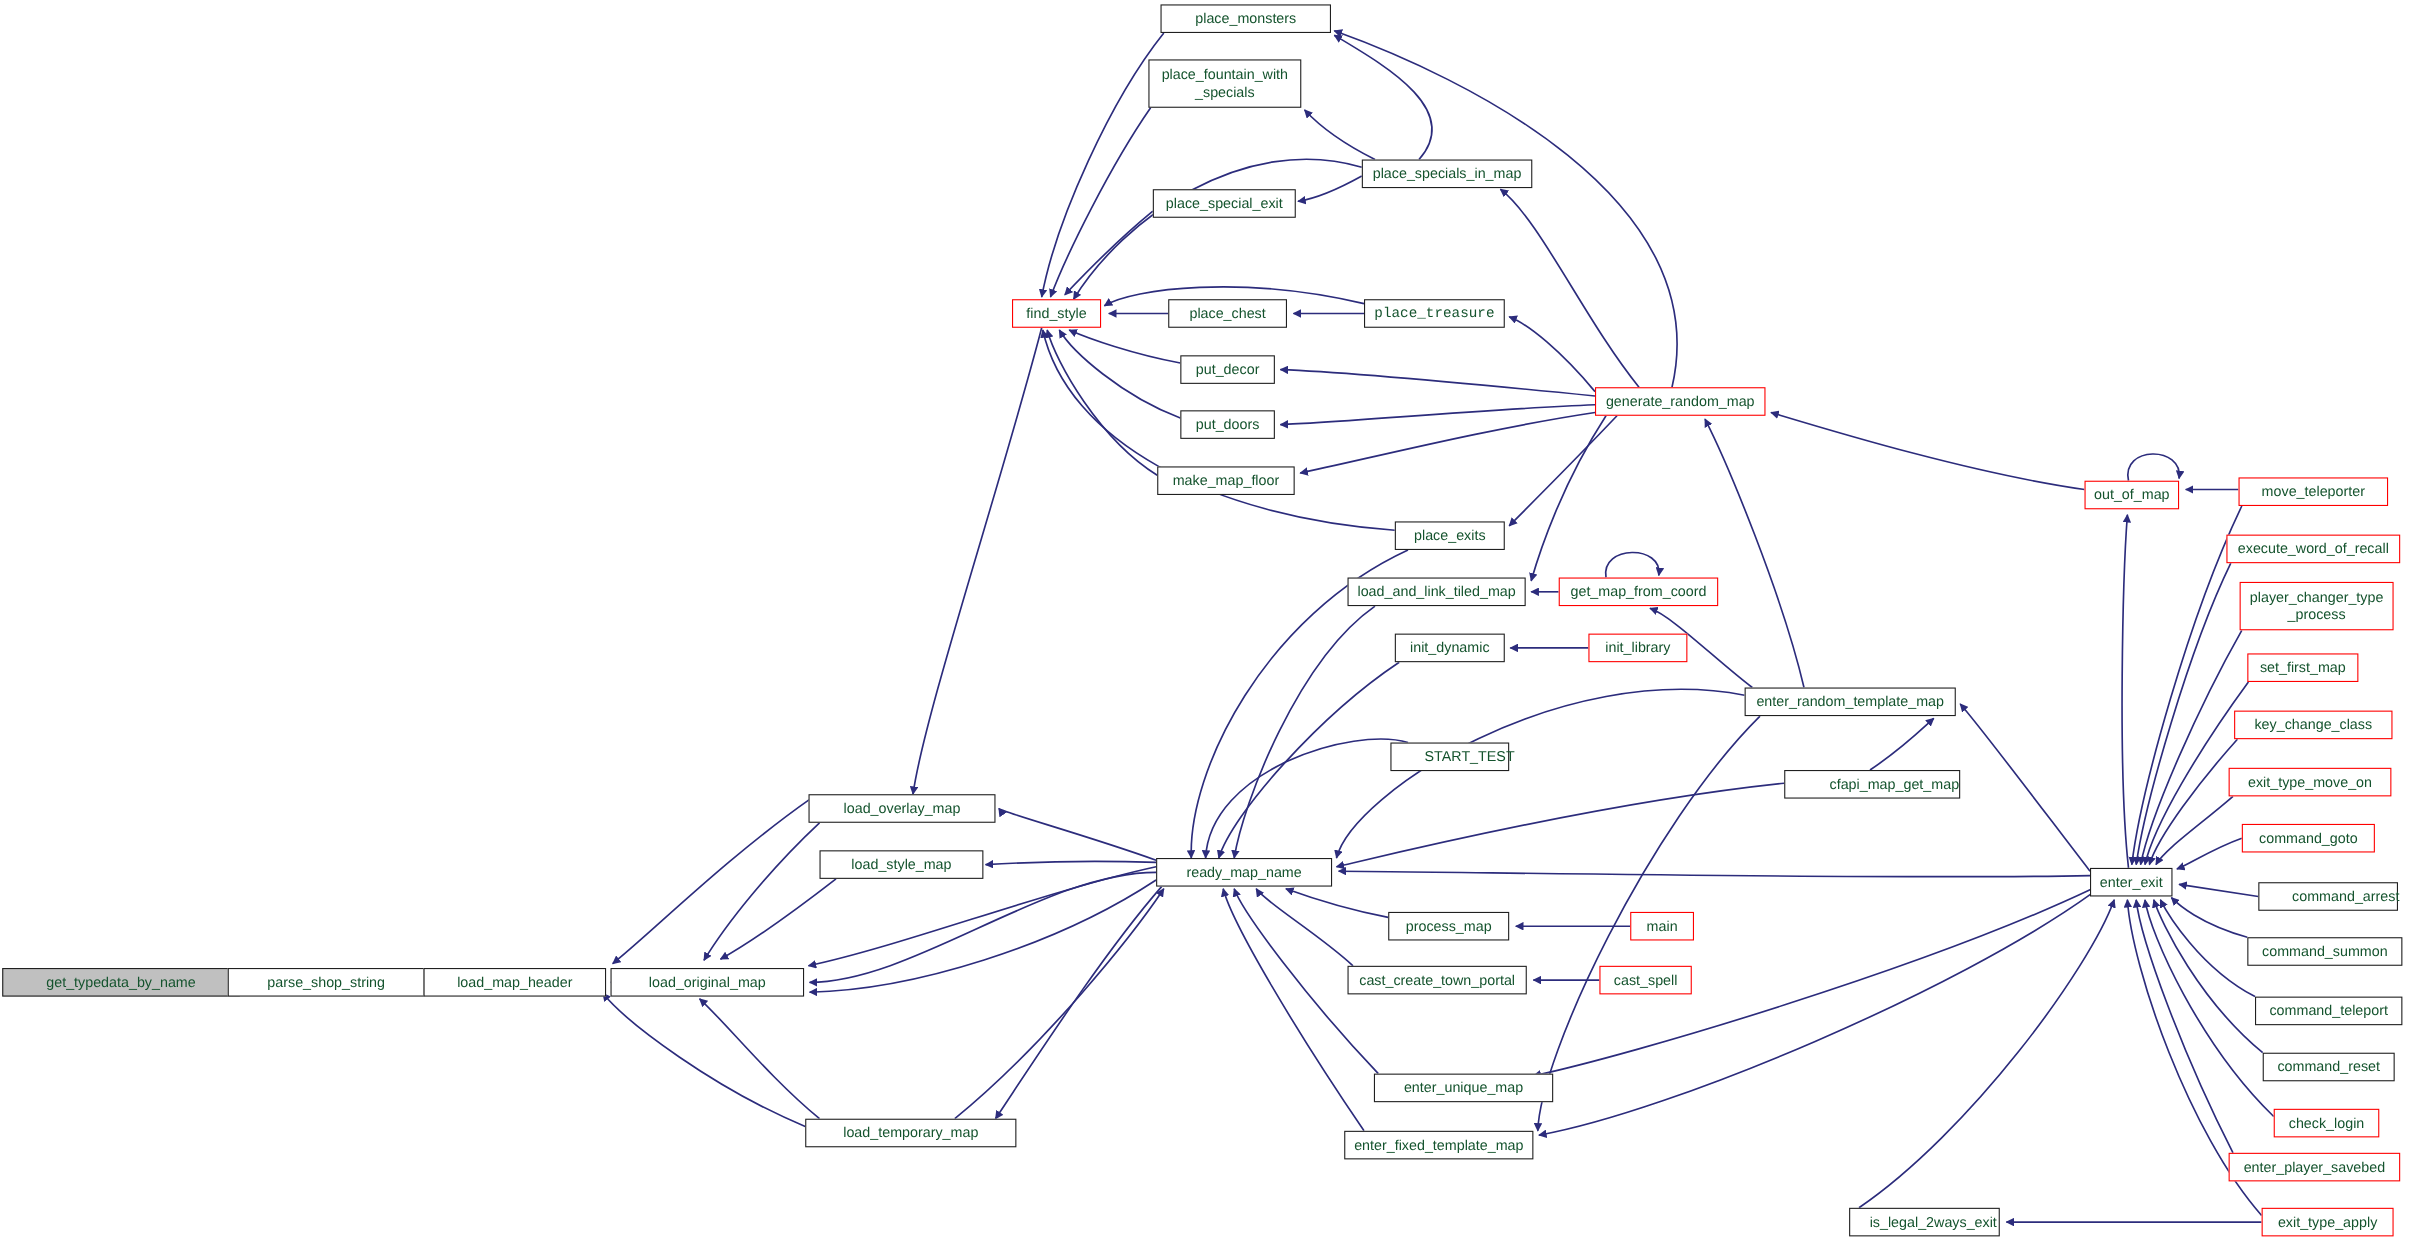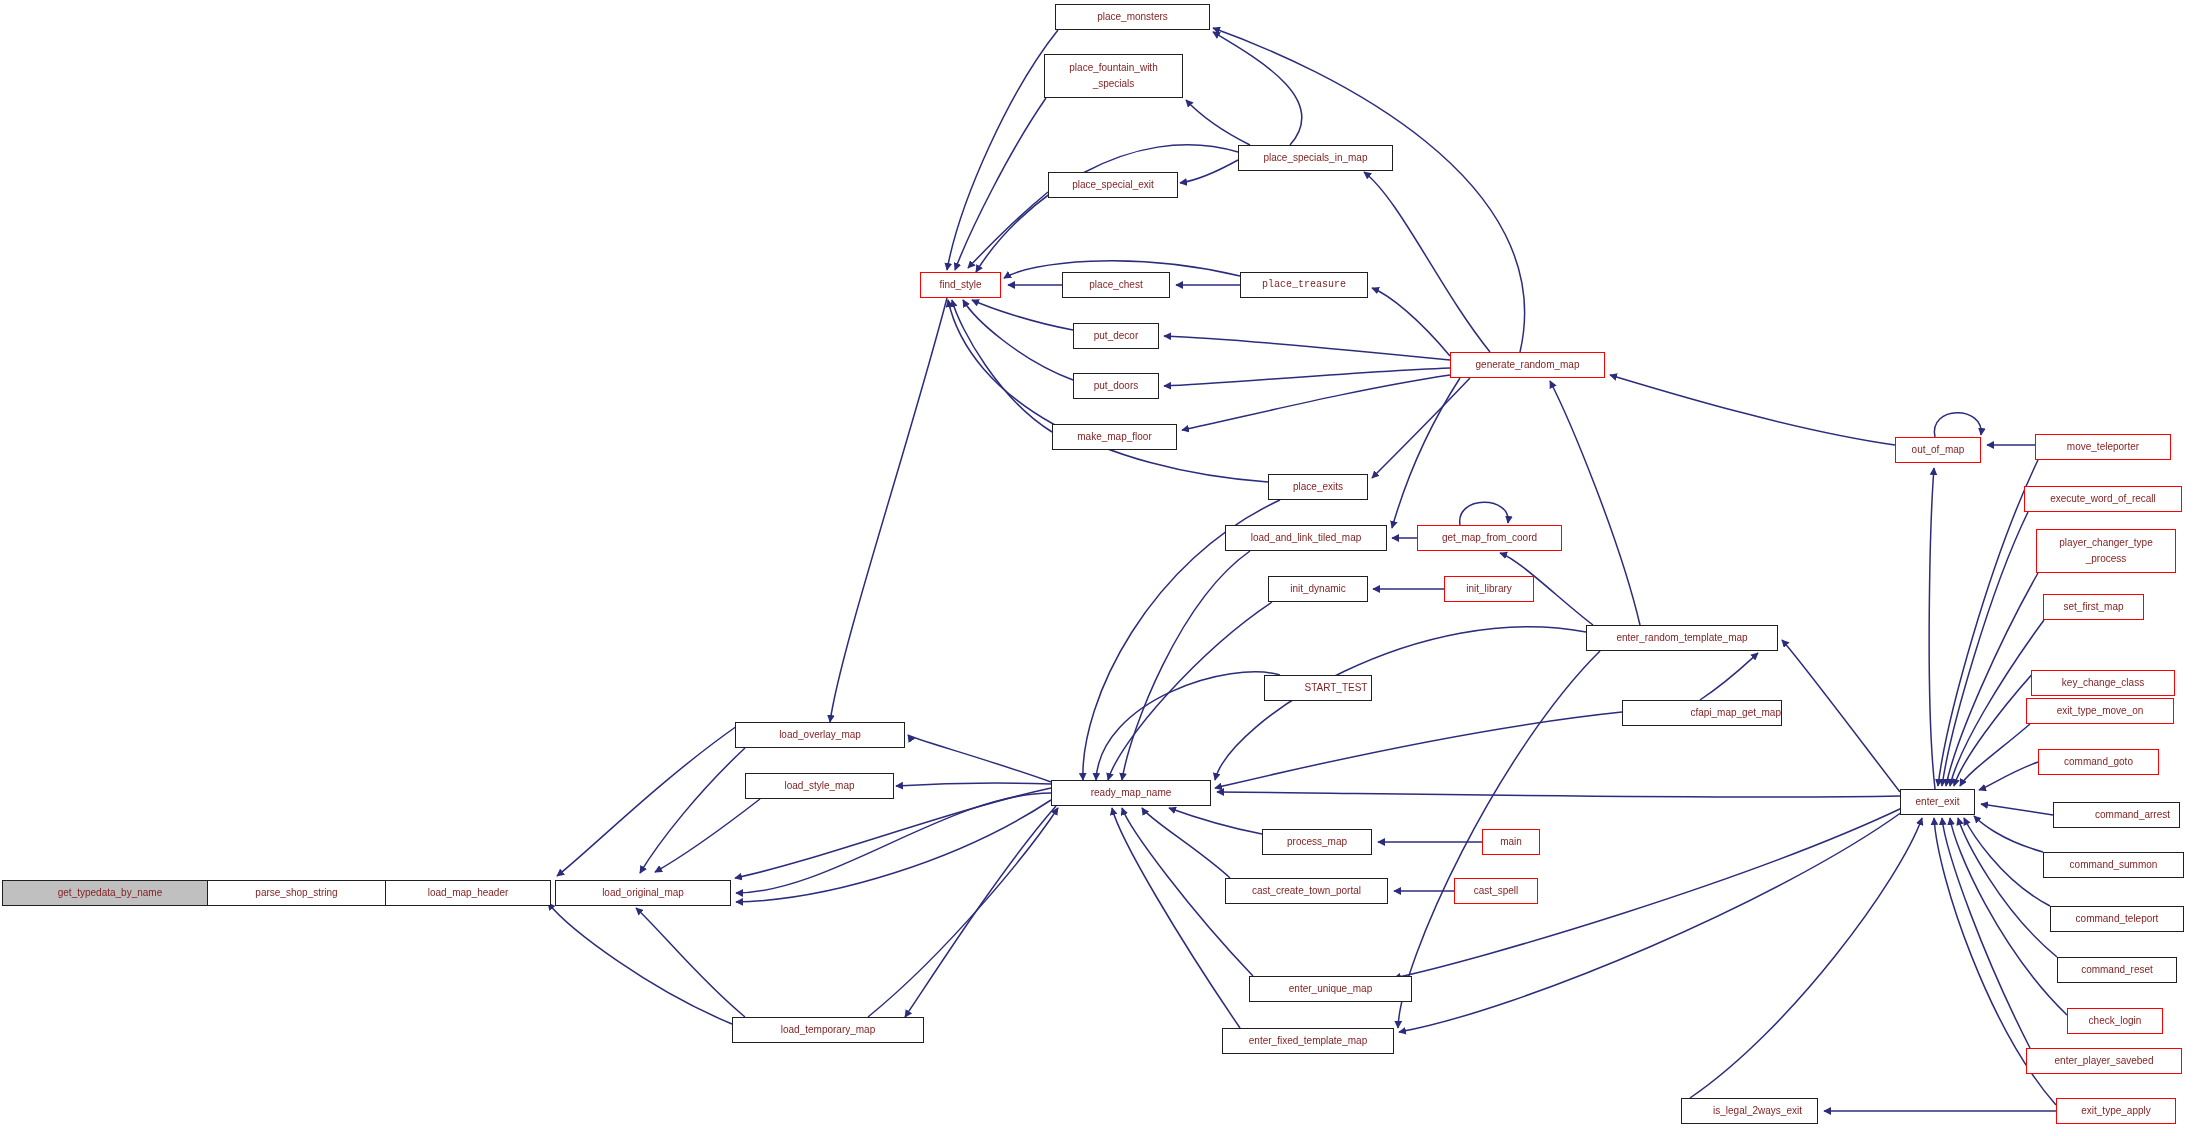--- a/index.html
+++ b/index.html
@@ -15,23 +15,23 @@
   #edges{position:absolute;left:0;top:0;width:2195px;height:1136px;}
   .node{
     position:absolute;
     box-sizing:border-box;
     background:#ffffff;
     border:1px solid #202020;
     display:flex;
     align-items:center;
     justify-content:center;
     text-align:center;
-    font-size:10px;
+    font-size:13px;
     line-height:16px;
-    color:#7f1d1d;
+    color:#14532d;
     white-space:pre;
     letter-spacing:0px;
     z-index:5;
   }
   .node.red{border:1.6px solid #ff0000;}
   .node.grey{background:#c0c0c0;border:1px solid #202020;}
   .node .lbl{pointer-events:none;}
 </style>
 </head>
 <body>
@@ -163,21 +163,21 @@
       <div class="node" style="left: 1249px; top: 976px; width: 163px; height: 26px;"><span class="lbl">enter_unique_map</span></div>
       <div class="node" style="left: 1222px; top: 1028px; width: 172px; height: 26px;"><span class="lbl">enter_fixed_template_map</span></div>
       <div class="node" style="left: 1681px; top: 1098px; width: 137px; height: 26px; padding-left: 16px;"><span class="lbl">is_legal_2ways_exit</span></div>
       <div class="node red" style="left: 1895px; top: 437px; width: 86px; height: 26px;"><span class="lbl">out_of_map</span></div>
       <div class="node" style="left: 1900px; top: 789px; width: 75px; height: 26px;"><span class="lbl">enter_exit</span></div>
       <div class="node red" style="left: 2035px; top: 434px; width: 136px; height: 26px;"><span class="lbl">move_teleporter</span></div>
       <div class="node red" style="left: 2024px; top: 486px; width: 158px; height: 26px;"><span class="lbl">execute_word_of_recall</span></div>
       <div class="node red" style="left: 2036px; top: 529px; width: 140px; height: 44px;"><span class="lbl">player_changer_type
 _process</span></div>
       <div class="node red" style="left: 2043px; top: 594px; width: 101px; height: 26px;"><span class="lbl">set_first_map</span></div>
-      <div class="node red" style="left: 2031px; top: 646px; width: 144px; height: 26px; margin-top: 24px;"><span class="lbl">key_change_class</span></div>
+      <div class="node red" style="left: 2031px; top: 646px; width: 144px; height: 26px;"><span class="lbl">key_change_class</span></div>
       <div class="node red" style="left: 2026px; top: 698px; width: 148px; height: 26px;"><span class="lbl">exit_type_move_on</span></div>
       <div class="node red" style="left: 2038px; top: 749px; width: 121px; height: 26px;"><span class="lbl">command_goto</span></div>
       <div class="node" style="left: 2053px; top: 802px; width: 127px; height: 26px; padding-left: 32px;"><span class="lbl">command_arrest</span></div>
       <div class="node" style="left: 2043px; top: 852px; width: 141px; height: 26px;"><span class="lbl">command_summon</span></div>
       <div class="node" style="left: 2050px; top: 906px; width: 134px; height: 26px;"><span class="lbl">command_teleport</span></div>
       <div class="node" style="left: 2057px; top: 957px; width: 120px; height: 26px;"><span class="lbl">command_reset</span></div>
       <div class="node red" style="left: 2067px; top: 1008px; width: 96px; height: 26px;"><span class="lbl">check_login</span></div>
       <div class="node red" style="left: 2026px; top: 1048px; width: 156px; height: 26px;"><span class="lbl">enter_player_savebed</span></div>
       <div class="node red" style="left: 2056px; top: 1098px; width: 120px; height: 26px;"><span class="lbl">exit_type_apply</span></div>
     </div>

